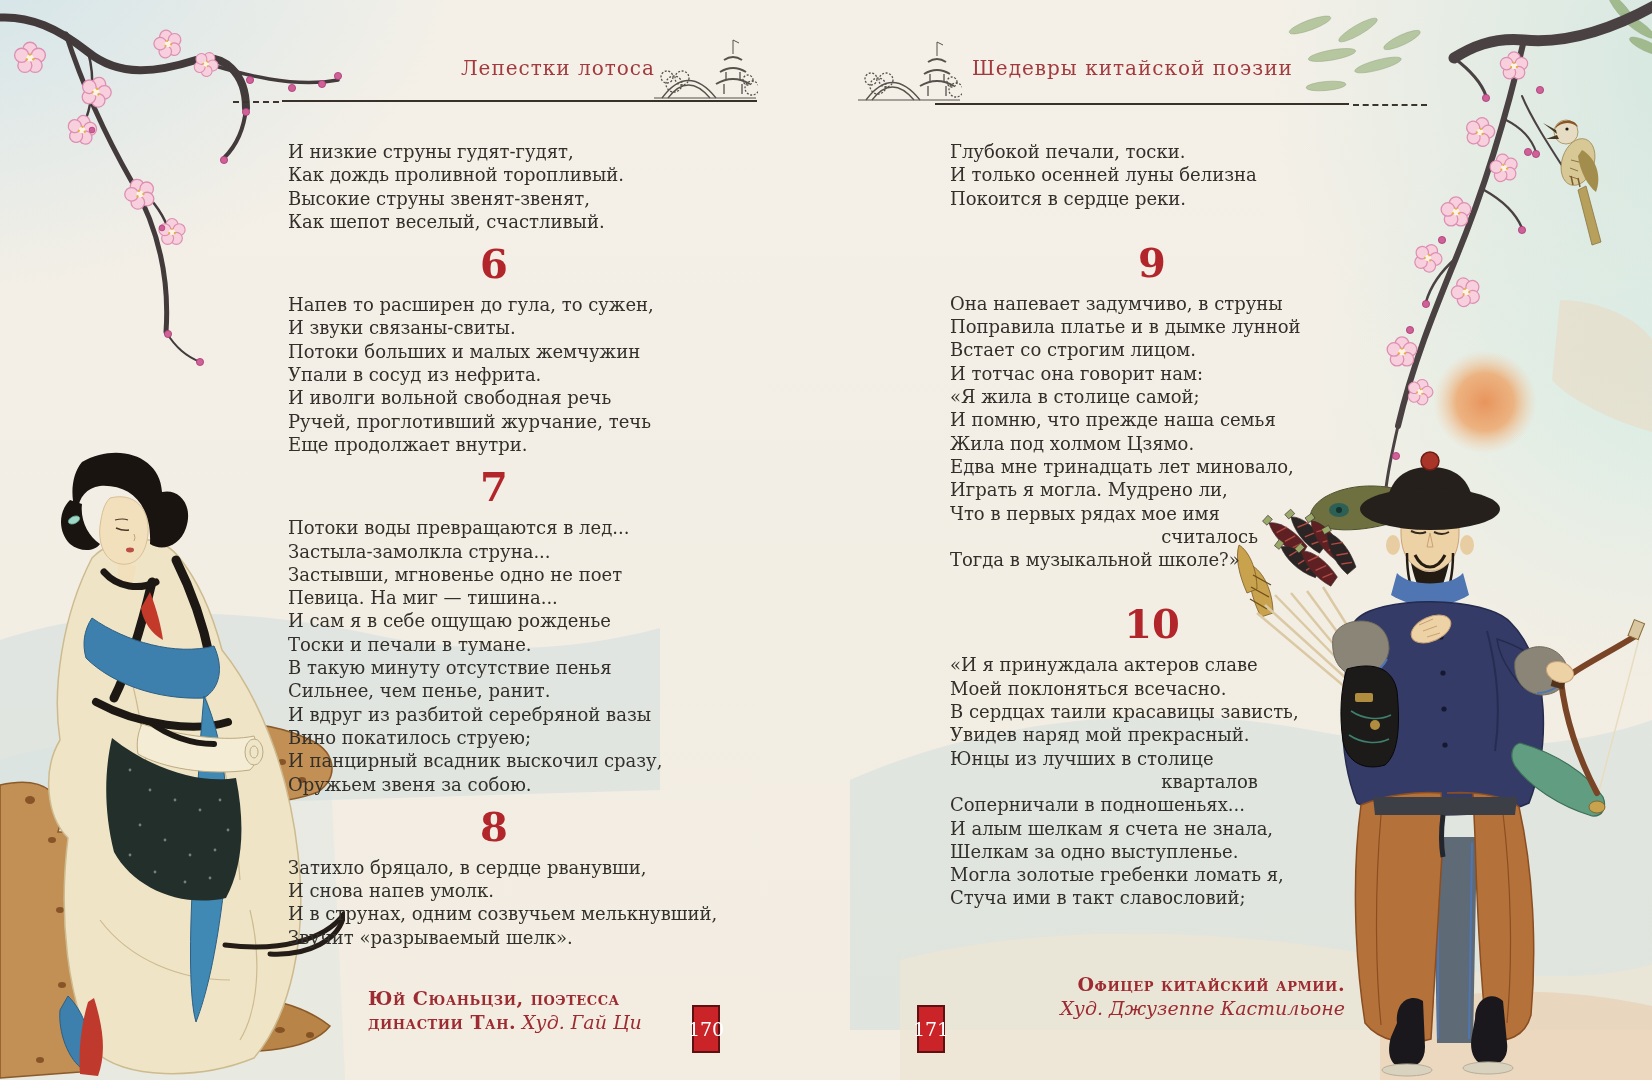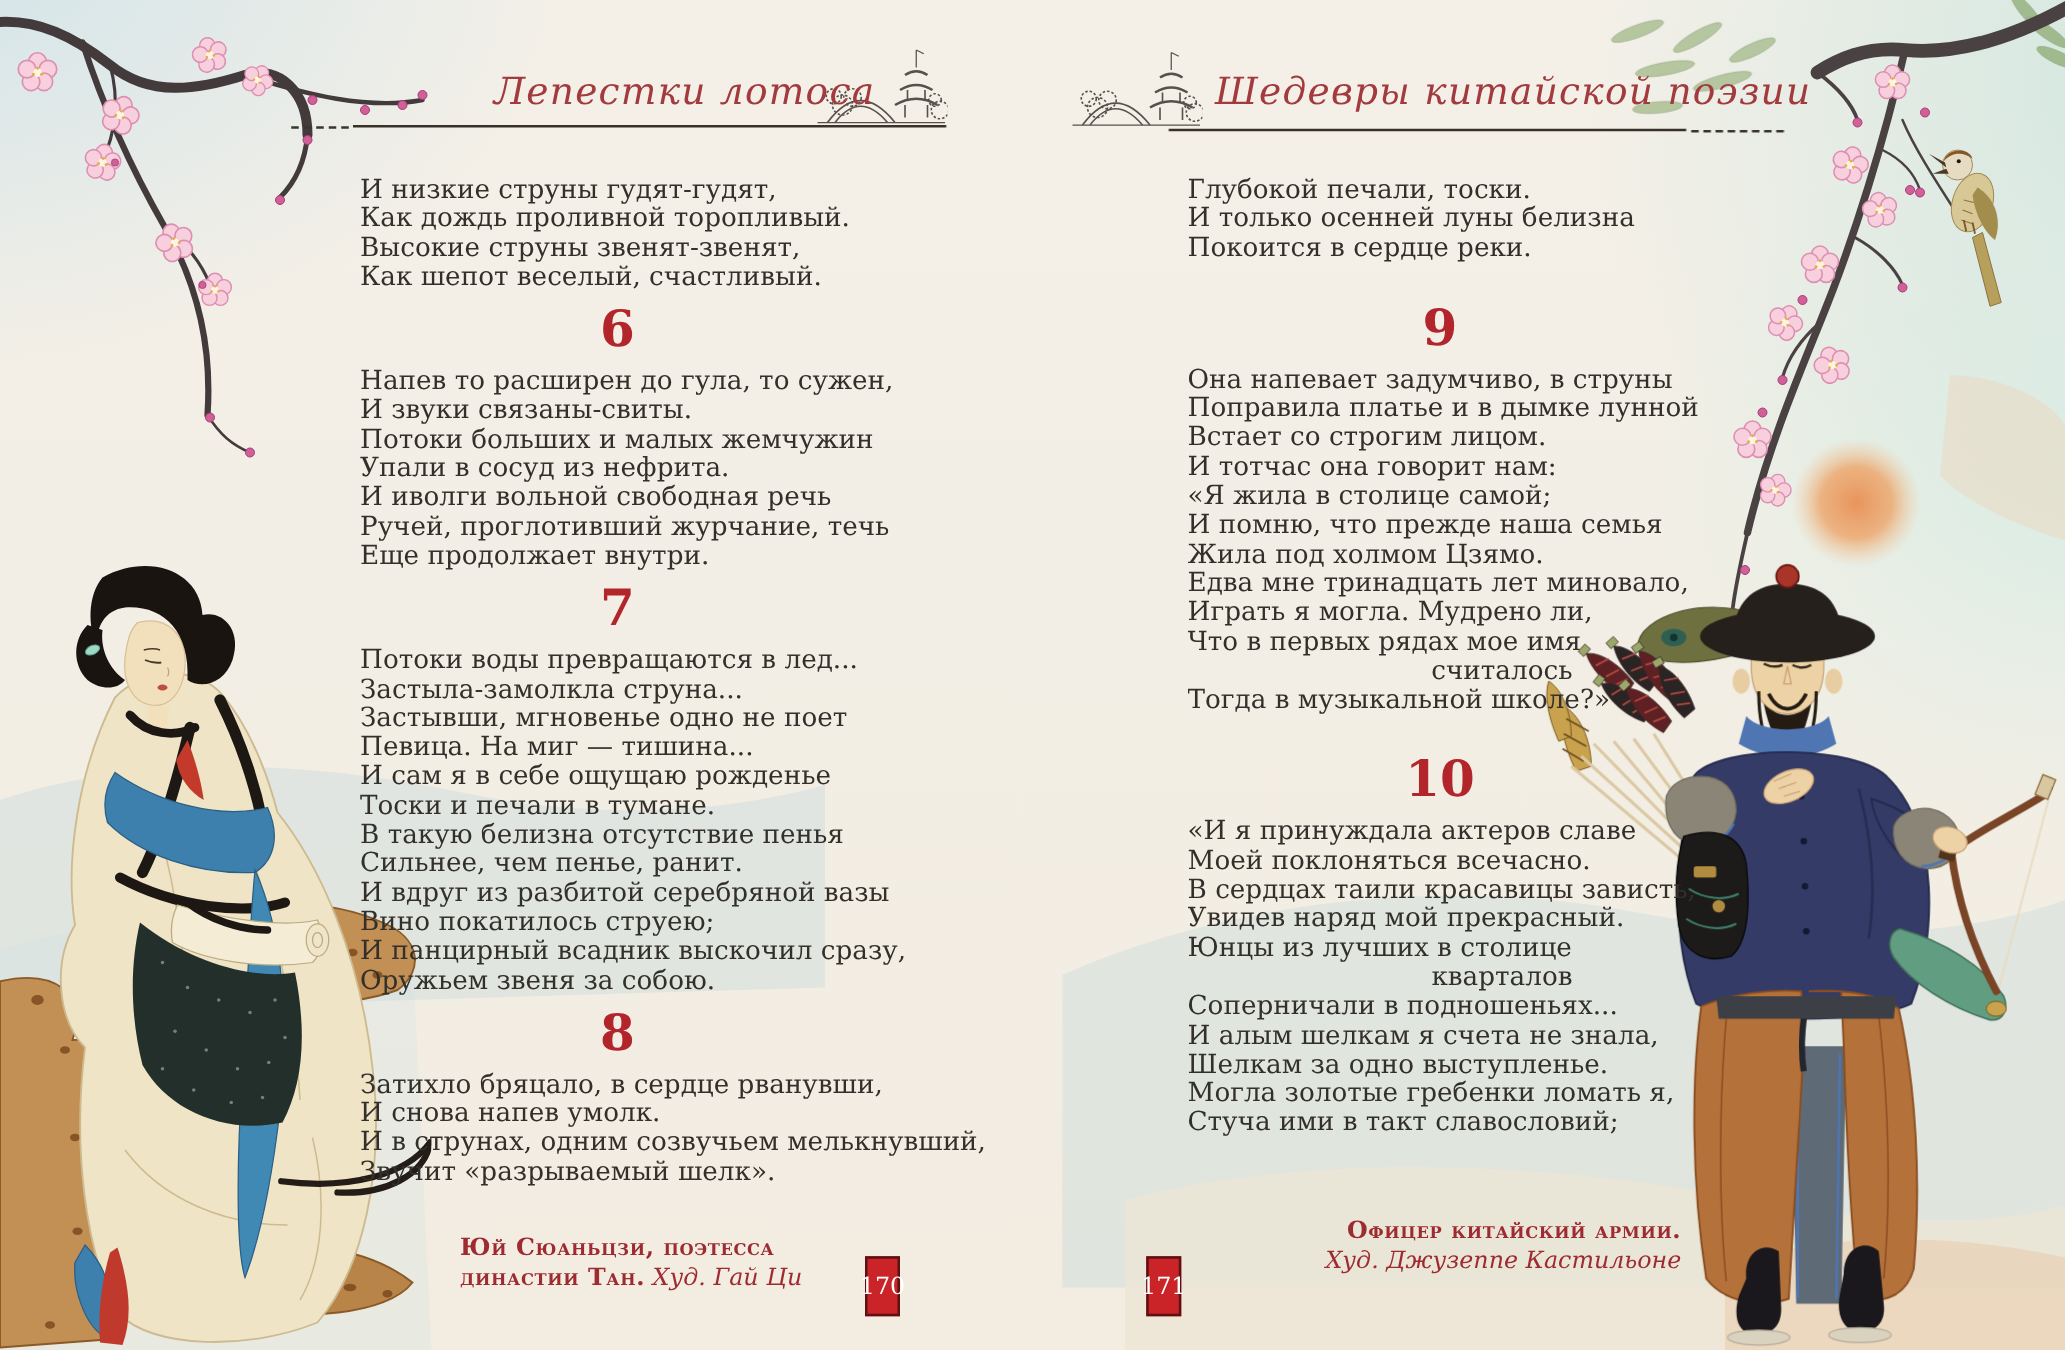--- a/index.html
+++ b/index.html
@@ -9,32 +9,32 @@
     background:
       radial-gradient(ellipse 760px 520px at -4% -6%, #cfe3e9 0%, rgba(207,227,233,0) 70%),
       radial-gradient(ellipse 600px 640px at 103% 6%, #d4e8e1 0%, rgba(212,232,225,0) 72%),
       radial-gradient(ellipse 520px 420px at 101% 36%, #ddeee6 0%, rgba(221,238,230,0) 70%),
       linear-gradient(#f4f0e8,#f2ece1);
   }
   svg{display:block}
   .abs{position:absolute}
   
   .header-script{
-    position:absolute;color:#a23a3e;font-style:italic;font-size:30px;
+    position:absolute;color:#a23a3e;font-size:20px;
     letter-spacing:1px;white-space:nowrap;z-index:6;
   }
   .rule{position:absolute;z-index:5;border-top:2.5px solid #37312a;height:0;}
   .rule.dashed{border-top:2px dashed #3b352e;}
   .pagoda{position:absolute;z-index:6;}
   
   .poem-col{position:absolute;top:140px;z-index:7;}
   .poem-col.left{left:288px;width:368px;}
   .poem-col.right{left:950px;width:308px;}
   .poem-line{
-    white-space:nowrap;font-size:21px;line-height:23.3px;color:#33302b;
+    white-space:nowrap;font-size:18px;line-height:23.3px;color:#33302b;
   }
   .poem-line.align-right{text-align:right;}
   .section-number{
     text-align:center;color:#b2262b;font-weight:bold;font-size:40px;
     height:46px;line-height:46px;transform-origin:center;
   }
   .left .section-number{margin:8px 0 6px 44px;}
   .right .section-number{margin:30px 0 6px 96px;}
   
   .caption{position:absolute;z-index:8;color:#9e2b31;font-size:19px;line-height:24px;}
@@ -436,21 +436,21 @@
         <div class="poem-line">Еще продолжает внутри.</div>
       </div>
       <div class="section-number">7</div>
       <div class="stanza">
         <div class="poem-line">Потоки воды превращаются в лед...</div>
         <div class="poem-line">Застыла-замолкла струна...</div>
         <div class="poem-line">Застывши, мгновенье одно не поет</div>
         <div class="poem-line">Певица. На миг — тишина...</div>
         <div class="poem-line">И сам я в себе ощущаю рожденье</div>
         <div class="poem-line">Тоски и печали в тумане.</div>
-        <div class="poem-line">В такую белизна отсутствие пенья</div>
+        <div class="poem-line">В такую минуту отсутствие пенья</div>
         <div class="poem-line">Сильнее, чем пенье, ранит.</div>
         <div class="poem-line">И вдруг из разбитой серебряной вазы</div>
         <div class="poem-line">Вино покатилось струею;</div>
         <div class="poem-line">И панцирный всадник выскочил сразу,</div>
         <div class="poem-line">Оружьем звеня за собою.</div>
       </div>
       <div class="section-number">8</div>
       <div class="stanza">
         <div class="poem-line">Затихло бряцало, в сердце рванувши,</div>
         <div class="poem-line">И снова напев умолк.</div>

